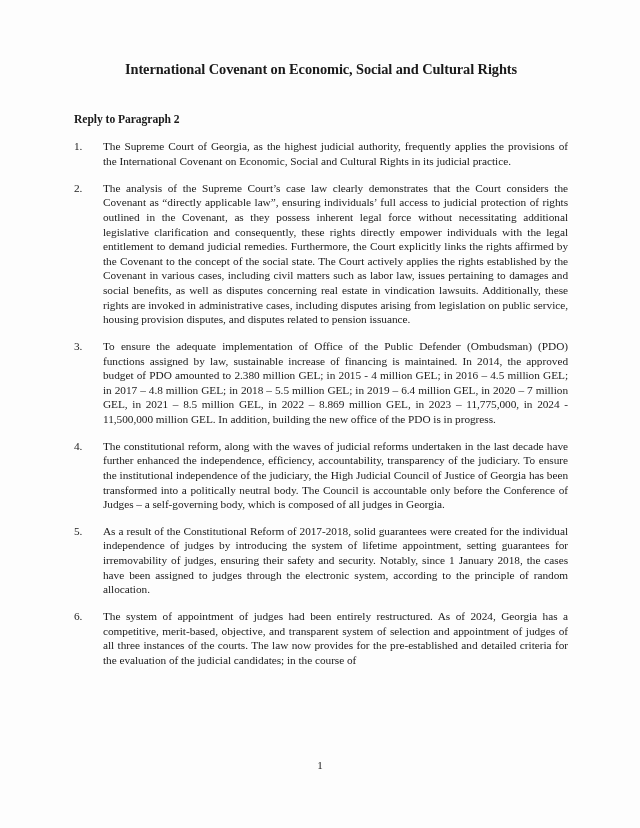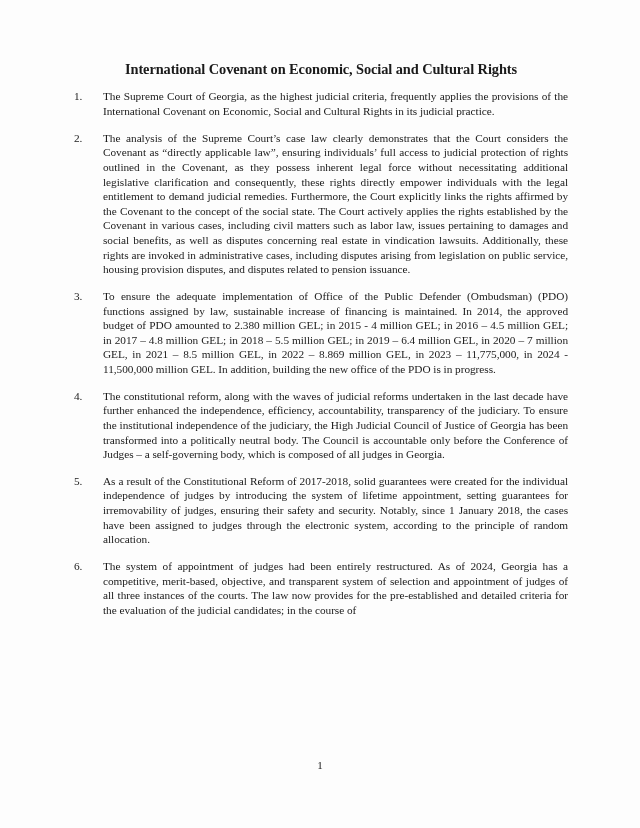--- a/index.html
+++ b/index.html
@@ -118,26 +118,27 @@
 </head>
 <body>
 
 <div class="page">
   <div class="content">
 
     <div class="title-block">
       <h1 class="doc-title">International Covenant on Economic, Social and Cultural Rights</h1>
     </div>
 
+    <h3 class="section-heading">Reply to Paragraph 2</h3>
 
     <ol class="para-list">
 
       <li class="para">
         <span class="num">1.</span>
-        <span class="body">The Supreme Court of Georgia, as the highest judicial criteria, frequently applies the provisions of the International Covenant on Economic, Social and Cultural Rights in its judicial practice.</span>
+        <span class="body">The Supreme Court of Georgia, as the highest judicial authority, frequently applies the provisions of the International Covenant on Economic, Social and Cultural Rights in its judicial practice.</span>
       </li>
 
       <li class="para">
         <span class="num">2.</span>
         <span class="body">The analysis of the Supreme Court’s case law clearly demonstrates that the Court considers the Covenant as “directly applicable law”, ensuring individuals’ full access to judicial protection of rights outlined in the Covenant, as they possess inherent legal force without necessitating additional legislative clarification and consequently, these rights directly empower individuals with the legal entitlement to demand judicial remedies. Furthermore, the Court explicitly links the rights affirmed by the Covenant to the concept of the social state. The Court actively applies the rights established by the Covenant in various cases, including civil matters such as labor law, issues pertaining to damages and social benefits, as well as disputes concerning real estate in vindication lawsuits. Additionally, these rights are invoked in administrative cases, including disputes arising from legislation on public service, housing provision disputes, and disputes related to pension issuance.</span>
       </li>
 
       <li class="para">
         <span class="num">3.</span>
         <span class="body">To ensure the adequate implementation of Office of the Public Defender (Ombudsman) (PDO) functions assigned by law, sustainable increase of financing is maintained. In 2014, the approved budget of PDO amounted to 2.380 million GEL; in 2015 - 4 million GEL; in 2016 – 4.5 million GEL; in 2017 – 4.8 million GEL; in 2018 – 5.5 million GEL; in 2019 – 6.4 million GEL, in 2020 – 7 million GEL, in 2021 – 8.5 million GEL, in 2022 – 8.869 million GEL, in 2023 – 11,775,000, in 2024 - 11,500,000 million GEL. In addition, building the new office of the PDO is in progress.</span>

